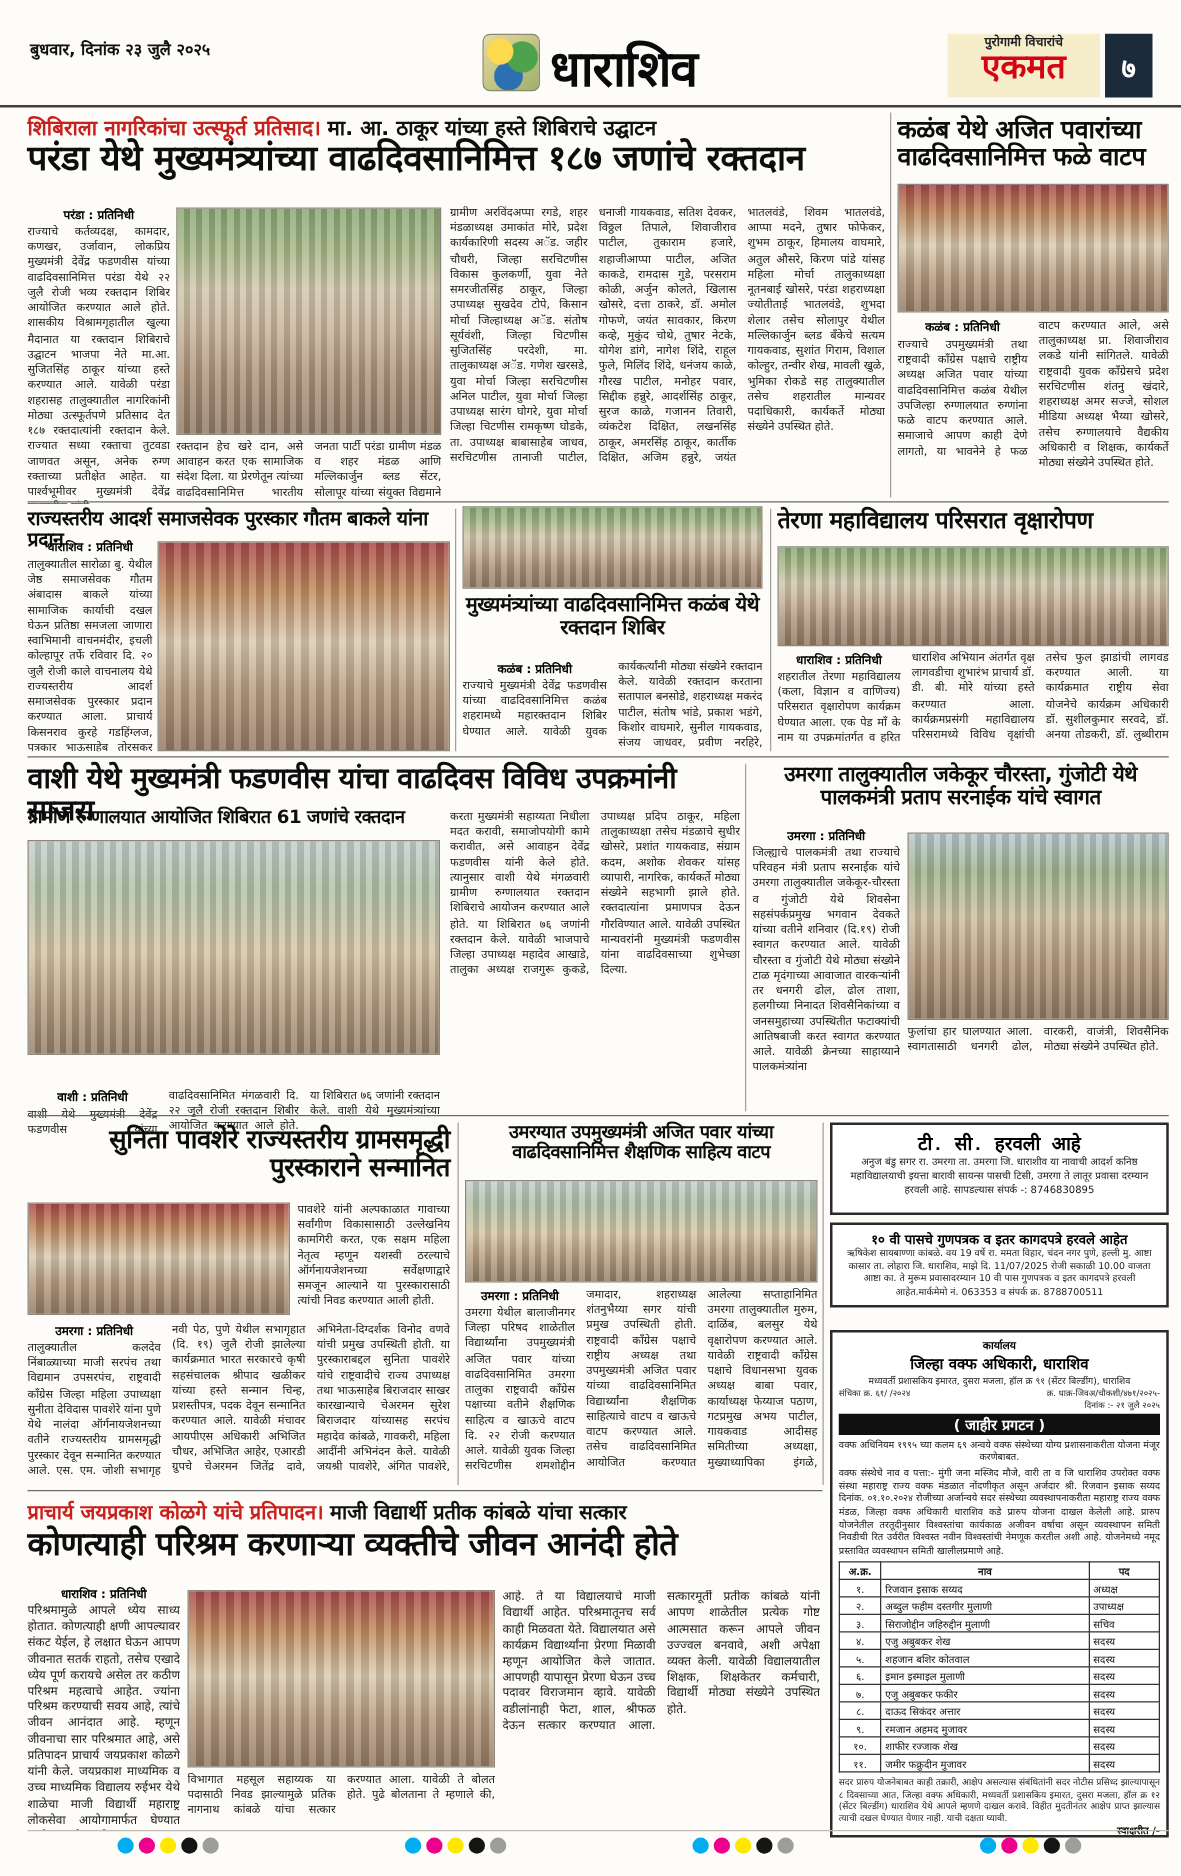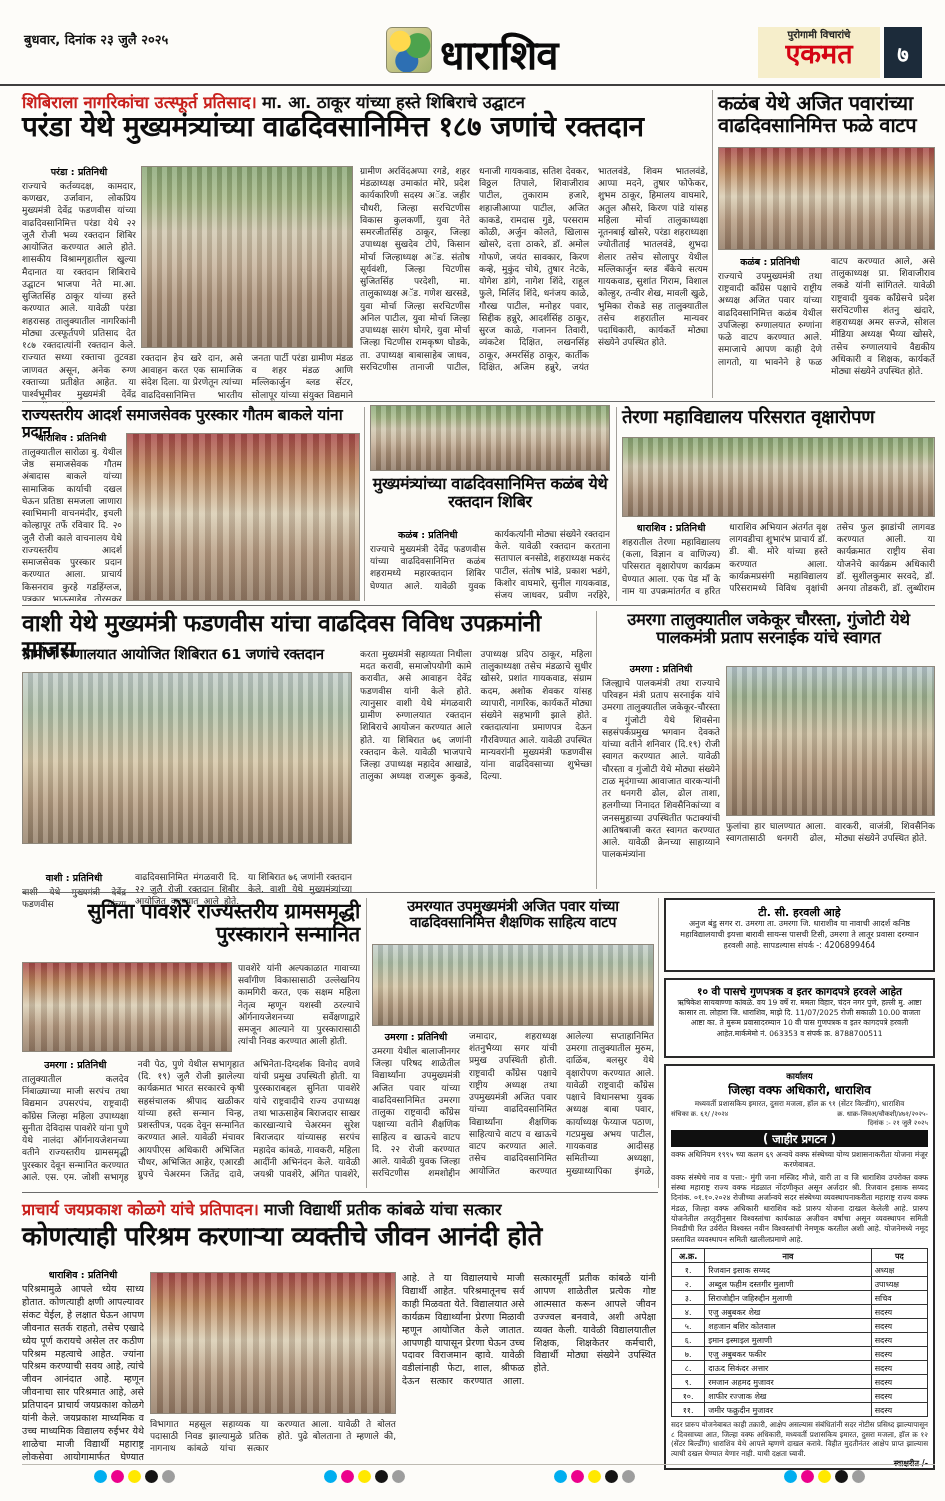--- a/index.html
+++ b/index.html
@@ -150,25 +150,25 @@
 
   <h2 class="abs hl" style="left:372px;top:898px;width:282px;font-size:14.5px;text-align:center;">उमरग्यात उपमुख्यमंत्री अजित पवार यांच्या वाढदिवसानिमित्त शैक्षणिक साहित्य वाटप</h2>
   <div class="abs photo ph3" style="left:372px;top:944px;width:282px;height:82px;"></div>
   <div class="abs clip cols3" style="left:372px;top:1030px;width:282px;height:158px;">
     <div class="dl">उमरगा : प्रतिनिधी</div>
     <p class="bt">उमरगा येथील बालाजीनगर जिल्हा परिषद शाळेतील विद्यार्थ्यांना उपमुख्यमंत्री अजित पवार यांच्या वाढदिवसानिमित उमरगा तालुका राष्ट्रवादी काँग्रेस पक्षाच्या वतीने शैक्षणिक साहित्य व खाऊचे वाटप दि. २२ रोजी करण्यात आले. यावेळी युवक जिल्हा सरचिटणीस शमशोद्दीन जमादार, शहराध्यक्ष शंतनुभैय्या सगर यांची प्रमुख उपस्थिती होती. राष्ट्रवादी काँग्रेस पक्षाचे राष्ट्रीय अध्यक्ष तथा उपमुख्यमंत्री अजित पवार यांच्या वाढदिवसानिमित विद्यार्थ्यांना शैक्षणिक साहित्याचे वाटप व खाऊचे वाटप करण्यात आले. तसेच वाढदिवसानिमित आयोजित करण्यात आलेल्या सप्ताहानिमित उमरगा तालुक्यातील मुरुम, दाळिंब, बलसुर येथे वृक्षारोपण करण्यात आले. यावेळी राष्ट्रवादी काँग्रेस पक्षाचे विधानसभा युवक अध्यक्ष बाबा पवार, कार्याध्यक्ष फेय्याज पठाण, गटप्रमुख अभय पाटील, गायकवाड आदीसह समितीच्या अध्यक्षा, मुख्याध्यापिका इंगळे, मुलाणी एस. डी., कारागीर एम. डी. आदी उपस्थित होते.</p>
   </div>
   <div class="abs rule-v" style="left:658px;top:898px;height:290px;"></div>
 
   <div class="abs box clip" style="left:664px;top:898px;width:271px;height:74px;">
-    <div class="box-title" style="font-size:11px;">टी. सी. हरवली आहे</div>
-    <p class="bt" style="font-size:8px;text-align:center;">अनुज बंडु सगर रा. उमरगा ता. उमरगा जि. धाराशीव या नावाची आदर्श कनिष्ठ महाविद्यालयाची इयत्ता बारावी सायन्स पासची टिसी, उमरगा ते लातूर प्रवासा दरम्यान हरवली आहे. सापडल्यास संपर्क -: 4206899464</p>
+    <div class="box-title" style="font-size:15px;font-family:Liberation Mono, monospace;">टी. सी. हरवली आहे</div>
+    <p class="bt" style="font-size:8px;text-align:center;">अनुज बंडु सगर रा. उमरगा ता. उमरगा जि. धाराशीव या नावाची आदर्श कनिष्ठ महाविद्यालयाची इयत्ता बारावी सायन्स पासची टिसी, उमरगा ते लातूर प्रवासा दरम्यान हरवली आहे. सापडल्यास संपर्क -: 8746830895</p>
     <div class="ref">जा.क्र.१५८१</div>
   </div>
-  <div class="abs box clip" style="left:664px;top:978px;width:271px;height:80px;">
+  <div class="abs box clip" style="left:664px;top:978px;width:271px;height:68px;">
     <div class="box-title" style="font-size:10.5px;">१० वी पासचे गुणपत्रक व इतर कागदपत्रे हरवले आहेत</div>
     <p class="bt" style="font-size:7.5px;text-align:center;">ऋषिकेश सायबाण्णा कांबळे. वय 19 वर्षे रा. ममता विहार, चंदन नगर पुणे, हल्ली मु. आष्टा कासार ता. लोहारा जि. धाराशिव, माझे दि. 11/07/2025 रोजी सकाळी 10.00 वाजता आष्टा का. ते मुरूम प्रवासादरम्यान 10 वी पास गुणपत्रक व इतर कागदपत्रे हरवली आहेत.मार्कमेमो नं. 063353 व संपर्क क्र. 8788700511</p>
     <div class="ref">जा.क्र.१५८७</div>
   </div>
 
   <div class="abs box clip" style="left:664px;top:1064px;width:271px;height:406px;padding:4px 5px;">
     <div class="box-title" style="font-size:8.5px;">कार्यालय</div>
     <div class="box-title" style="font-size:12px;">जिल्हा वक्फ अधिकारी, धाराशिव</div>
     <div style="text-align:center;font-size:7.3px;color:#222;">मध्यवर्ती प्रशासकिय इमारत, दुसरा मजला, हॉल क्र ९१ (सेंटर बिल्डींग), धाराशिव</div>
     <div style="display:flex;justify-content:space-between;font-size:6.8px;margin-top:1px;color:#222;">

